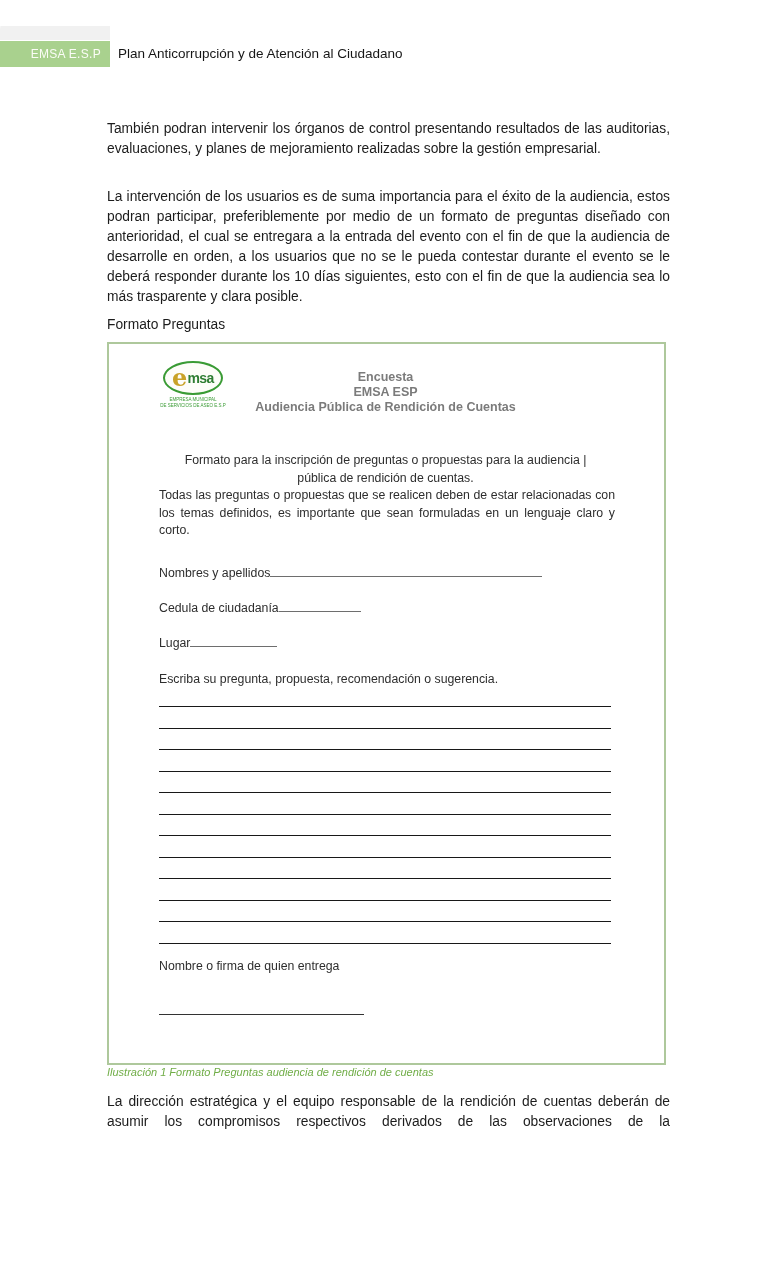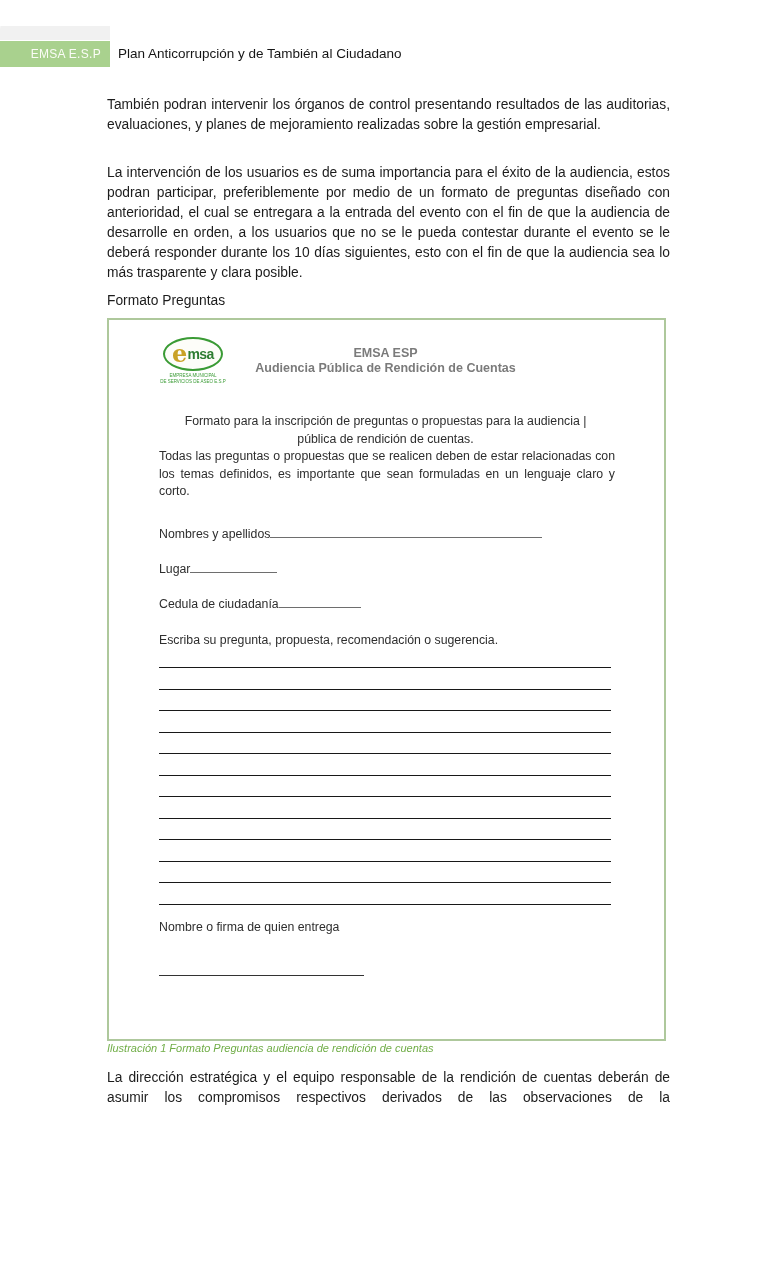--- a/index.html
+++ b/index.html
@@ -8,21 +8,21 @@
 
   
   .hdr-strip{position:absolute;left:0;top:26px;width:110px;height:14px;background:#f1f1f1;}
   .hdr-badge{position:absolute;left:0;top:41px;width:110px;height:26px;background:#a9d18e;
              box-sizing:border-box;color:#fbfcf6;font-size:12px;line-height:26px;
              text-align:right;padding-right:9px;letter-spacing:.3px;}
   .hdr-title{position:absolute;left:118px;top:41px;height:26px;line-height:26px;
              font-size:13.5px;color:#161616;}
 
   
-  .content{position:absolute;left:107px;top:95px;width:563px;}
+  .content{position:absolute;left:107px;top:119px;width:563px;}
   .para{font-size:13.8px;line-height:20px;text-align:justify;margin:0;color:#1c1c1c;}
   .para+.para{margin-top:28px;}
   .sec-heading{margin:8px 0 0 0;font-size:13.8px;line-height:20px;font-weight:normal;color:#1c1c1c;}
 
   
   .form-box{position:relative;margin-top:7px;width:559px;height:723px;box-sizing:border-box;
             border:2px solid #aec89c;background:#ffffff;
             padding:17px 52px 0 50px;}
   .logo{position:absolute;left:50px;top:17px;width:68px;text-align:center;}
   .logo-ellipse{width:60px;height:34px;border:2px solid #3a9b35;border-radius:50%;
@@ -52,56 +52,57 @@
   .para-last{margin-top:13px;font-size:13.8px;line-height:20px;text-align:justify;
              text-align-last:justify;color:#1c1c1c;}
 </style>
 </head>
 <body>
 
 <div class="page">
 
   <div class="hdr-strip"></div>
   <div class="hdr-badge">EMSA E.S.P</div>
-  <div class="hdr-title">Plan Anticorrupción y de También al Ciudadano</div>
+  <div class="hdr-title">Plan Anticorrupción y de Atención al Ciudadano</div>
 
   <div class="content">
     <p class="para">También podran intervenir los órganos de control presentando resultados de las auditorias, evaluaciones, y planes de mejoramiento realizadas sobre la gestión empresarial.</p>
     <p class="para">La intervención de los usuarios es de suma importancia para el éxito de la audiencia, estos podran participar, preferiblemente por medio de un formato de preguntas diseñado con anterioridad, el cual se entregara a la entrada del evento con el fin de que la audiencia de desarrolle en orden, a los usuarios que no se le pueda contestar durante el evento se le deberá responder durante los 10 días siguientes, esto con el fin de que la audiencia sea lo más trasparente y clara posible.</p>
     <h3 class="sec-heading">Formato Preguntas</h3>
 
     <div class="form-box">
 
       <div class="logo">
         <div class="logo-ellipse">
           <span class="logo-e">e</span>
             <span class="logo-msa">msa</span>
         </div>
         <div class="logo-sub">
           <div>EMPRESA MUNICIPAL</div>
           <div>DE SERVICIOS DE ASEO E.S.P</div>
         </div>
       </div>
 
       <div class="form-title">
+        <div>Encuesta</div>
         <div>EMSA ESP</div>
         <div>Audiencia Pública de Rendición de Cuentas</div>
       </div>
 
       <div class="form-intro">
         <div>Formato para la inscripción de preguntas o propuestas para la audiencia |</div>
         <div>pública de rendición de cuentas.</div>
       </div>
 
       <div class="form-instr">Todas las preguntas o propuestas que se realicen deben de estar relacionadas con los temas definidos, es importante que sean formuladas en un lenguaje claro y corto.</div>
 
       <div id="fields-container">
           <div class="field-row"><span>Nombres y apellidos</span><span class="field-line" style="width: 272px;"></span></div>
+          <div class="field-row"><span>Cedula de ciudadanía</span><span class="field-line" style="width: 82px;"></span></div>
           <div class="field-row"><span>Lugar</span><span class="field-line" style="width: 87px;"></span></div>
-          <div class="field-row"><span>Cedula de ciudadanía</span><span class="field-line" style="width: 82px;"></span></div>
         </div>
 
       <div class="form-prompt">Escriba su pregunta, propuesta, recomendación o sugerencia.</div>
 
       <div class="answer-lines" id="answer-lines">
           <div class="answer-line"></div>
           <div class="answer-line"></div>
           <div class="answer-line"></div>
           <div class="answer-line"></div>
           <div class="answer-line"></div>

